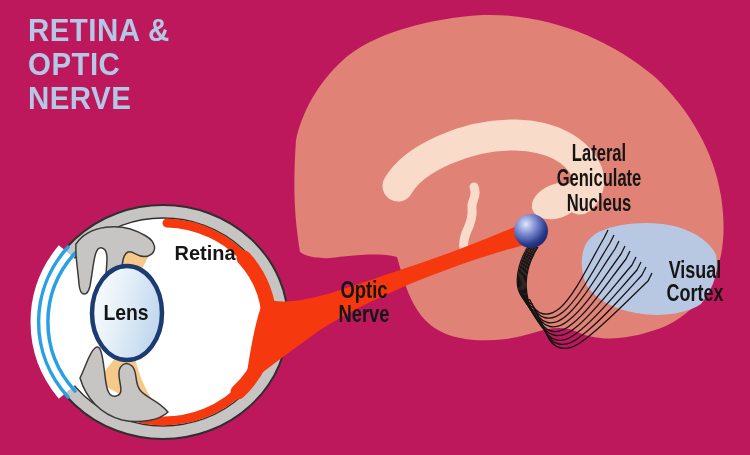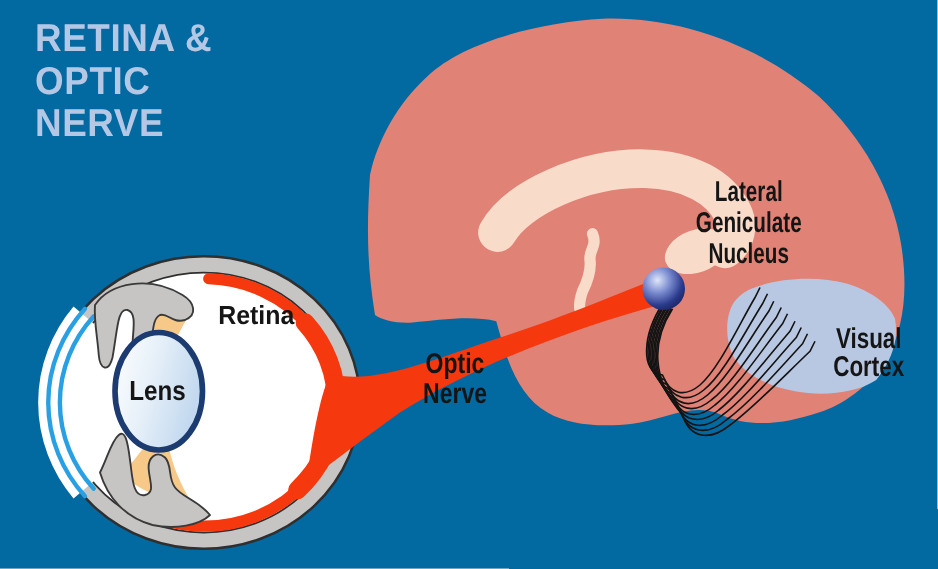--- a/index.html
+++ b/index.html
@@ -1,17 +1,17 @@
 <!DOCTYPE html>
 <html><head>
 <meta charset="utf-8">
 <style>
   html,body{margin:0;padding:0;background:#ffffff;}
   #stage{position:relative;width:750px;height:455px;overflow:hidden;
-         font-family:"Liberation Sans","DejaVu Sans",sans-serif;background:#0369a1;}
+         font-family:"Liberation Sans","DejaVu Sans",sans-serif;background:#be185d;}
   #stage svg{position:absolute;left:0;top:0;}
   .lbl{position:absolute;font-weight:bold;color:#151515;text-align:center;
        white-space:nowrap;line-height:1.06;}
   .lbl-center{transform:translate(-50%,-50%) scaleX(0.78);}
   .title{position:absolute;left:28px;top:14px;font-weight:bold;color:#b4c8e6;
          font-size:31px;line-height:34px;letter-spacing:0.5px;
          transform:scaleX(0.95);transform-origin:left top;white-space:nowrap;}
   .lgn-lbl{font-size:23px;line-height:25px;transform:translate(-50%,-50%) scaleX(0.72);}
   .vc-lbl{font-size:23px;line-height:23px;transform:translate(-50%,-50%) scaleX(0.78);}
   .on-lbl{font-size:23px;line-height:24px;transform:translate(-50%,-50%) scaleX(0.80);}

